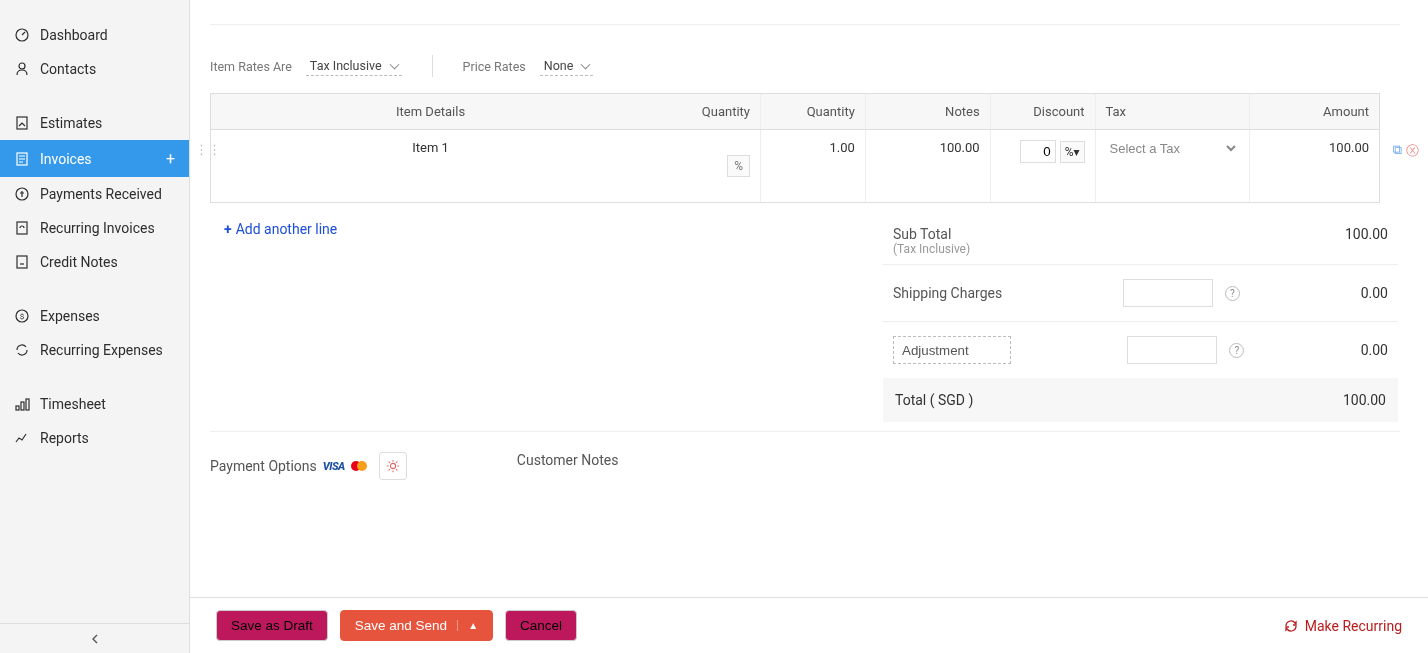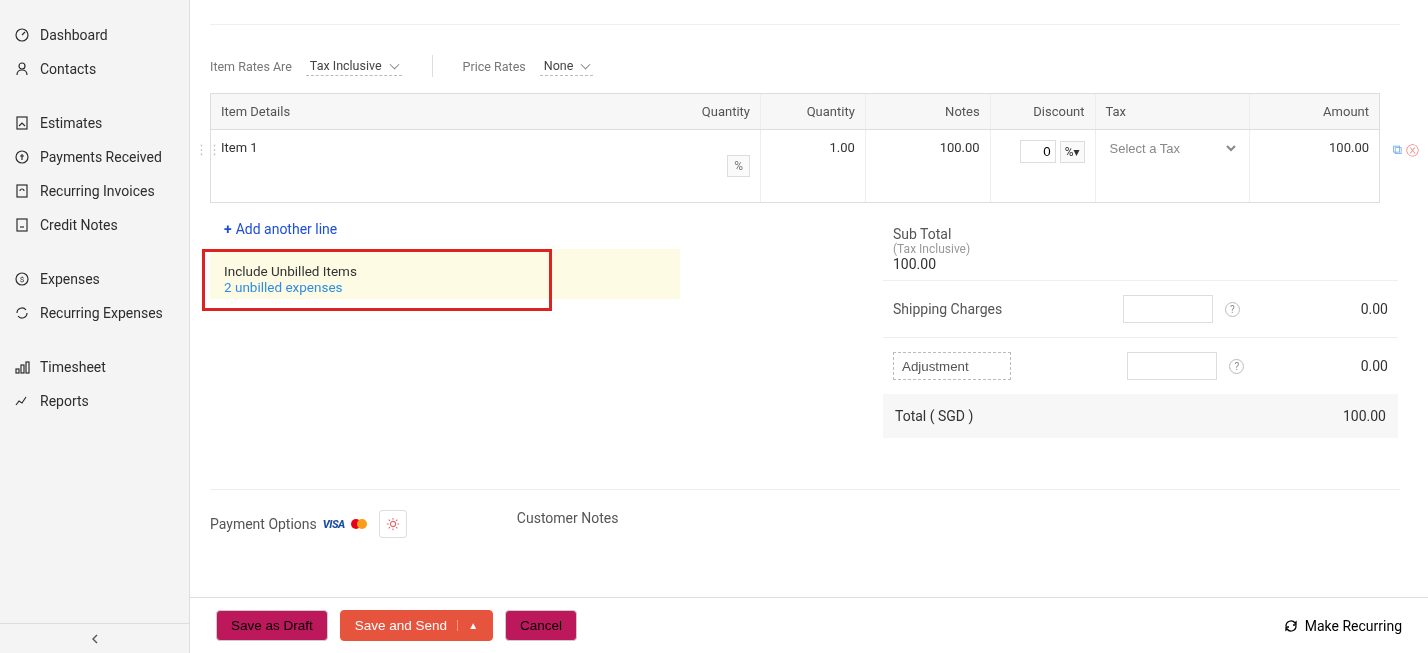--- a/index.html
+++ b/index.html
@@ -16,21 +16,21 @@
 .content { flex: 1; padding: 16px 28px 0 20px; overflow: auto; position: relative; }
 .rates-row { display: flex; align-items: center; padding: 30px 0 16px; gap: 30px; font-size: 12.5px; color: #777; border-top: 1px solid #eee; margin-top: 8px; }
 .rates-item { display: flex; align-items: center; gap: 14px; }
 .dash-select { border-bottom: 1px dashed #bbb; padding: 2px 20px 2px 4px; color: #444; position: relative; cursor: pointer; }
 .dash-select::after { content: ""; position: absolute; right: 4px; top: 50%; width: 6px; height: 6px; border-right: 1px solid #888; border-bottom: 1px solid #888; transform: translateY(-70%) rotate(45deg); }
 .divider-v { width: 1px; height: 22px; background: #ddd; }
 .item-table { border: 1px solid #ddd; width: 1170px; }
 .item-table-header { display: flex; background: #f7f7f7; border-bottom: 1px solid #ddd; }
 .th, .td { padding: 10px 10px; font-size: 13px; }
 .th { color: #555; }
-.col-details { width: 440px; }
+.col-details { width: 440px; text-align: center; }
 .col-qty1 { width: 110px; text-align: right; display: flex; justify-content: flex-end; align-items: center; }
 .col-qty2 { width: 105px; text-align: right; border-left: 1px solid #eee; }
 .col-rate { width: 125px; text-align: right; border-left: 1px solid #eee; }
 .col-disc { width: 105px; text-align: right; border-left: 1px solid #eee; }
 .col-tax { width: 155px; border-left: 1px solid #eee; }
 .col-amt { width: 130px; text-align: right; border-left: 1px solid #eee; }
 .item-row { display: flex; position: relative; }
 .item-row .td { min-height: 72px; }
 .drag-handle, .row-actions { position: absolute; top: 12px; color: #bbb; font-size: 13px; }
 .drag-handle { left: -16px; }
@@ -66,21 +66,21 @@
 .mc-badge { display: inline-flex; }
 .mc-badge span { width: 10px; height: 10px; border-radius: 50%; display: inline-block; }
 .mc-badge .r { background: #eb001b; }
 .mc-badge .y { background: #f79e1b; margin-left: -4px; }
 .gear-box { border: 1px solid #ddd; width: 28px; height: 28px; display: inline-flex; align-items: center; justify-content: center; color: #e06666; border-radius: 3px; cursor: pointer; margin-left: 6px; }
 .cust-notes-label { color: #555; font-size: 14px; }
 .footer-bar { border-top: 1px solid #ddd; padding: 12px 26px; display: flex; align-items: center; gap: 12px; background: #fff; }
 .btn { padding: 7px 14px; border: 1px solid #ccc; background: #be185d; border-radius: 4px; cursor: pointer; font-size: 13.5px; }
 .btn-primary { background: #e7543d; color: #fff; border-color: #e7543d; display: inline-flex; align-items: center; }
 .btn-primary .caret-part { border-left: 1px solid rgba(255,255,255,0.4); margin-left: 10px; padding-left: 10px; font-size: 10px; }
-.make-recurring { margin-left: auto; color: #000000; cursor: pointer; display: flex; align-items: center; gap: 6px; font-size: 14px; }
+.make-recurring { margin-left: auto; color: #b91c1c; cursor: pointer; display: flex; align-items: center; gap: 6px; font-size: 14px; }
 svg { display: block; }
 </style>
 </head>
 <body>
 
 <div class="sidebar">
   <div class="sidebar-list">
     <div class="sidebar-item">
       <span class="sb-icon">
           <svg width="16" height="16" viewBox="0 0 16 16" fill="none" stroke="currentColor" stroke-width="1.2">
@@ -101,20 +101,30 @@
     </div>
     <div class="sidebar-group-gap"></div>
     <div class="sidebar-item">
       <span class="sb-icon">
           <svg width="16" height="16" viewBox="0 0 16 16" fill="none" stroke="currentColor" stroke-width="1.2">
             <rect x="3" y="2" width="10" height="12"></rect>
             <path d="M5 11l3-3 3 3"></path>
           </svg>
         </span>
       <span>Estimates</span>
+    </div>
+    <div class="sidebar-item active">
+      <span class="sb-icon">
+          <svg width="16" height="16" viewBox="0 0 16 16" fill="none" stroke="currentColor" stroke-width="1.2">
+            <rect x="3" y="2" width="10" height="12"></rect>
+            <path d="M5 5h6M5 8h6M5 11h4"></path>
+          </svg>
+        </span>
+      <span>Invoices</span>
+      <span class="plus-add">+</span>
     </div>
     <div class="sidebar-item">
       <span class="sb-icon">
           <svg width="16" height="16" viewBox="0 0 16 16" fill="none" stroke="currentColor" stroke-width="1.2">
             <circle cx="8" cy="8" r="6"></circle>
             <path d="M8 5v6M6 7h4"></path>
           </svg>
         </span>
       <span>Payments Received</span>
     </div>
@@ -228,30 +238,23 @@
           <span style="color:#6aa8e8">⧉</span>
           <span style="color:#e88">ⓧ</span>
         </div>
       </div>
     </div>
 
     <div class="add-line">
       <a>Add another line</a>
     </div>
 
-    <div class="unbilled-box">
-      <div class="unbilled-inner">
-        <div class="unbilled-title">Include Unbilled Items</div>
-        <div class="unbilled-link">2 unbilled expenses</div>
-      </div>
-      <div class="highlight-border"></div>
-    </div>
 
     <div class="totals-panel">
-      <div class="totals-row no-border" style="align-items:flex-start; padding-bottom:4px;flex-direction:column;">
+      <div class="totals-row no-border" style="align-items:flex-start; padding-bottom:4px;">
         <div>
           <div class="totals-label">Sub Total</div>
           <div class="totals-sub">(Tax Inclusive)</div>
         </div>
         <div class="totals-value">100.00</div>
       </div>
       <div style="border-bottom:1px solid #eee; margin:4px 0 0;"></div>
       <div class="totals-row">
         <div class="totals-label">Shipping Charges</div>
         <div class="totals-mid">

